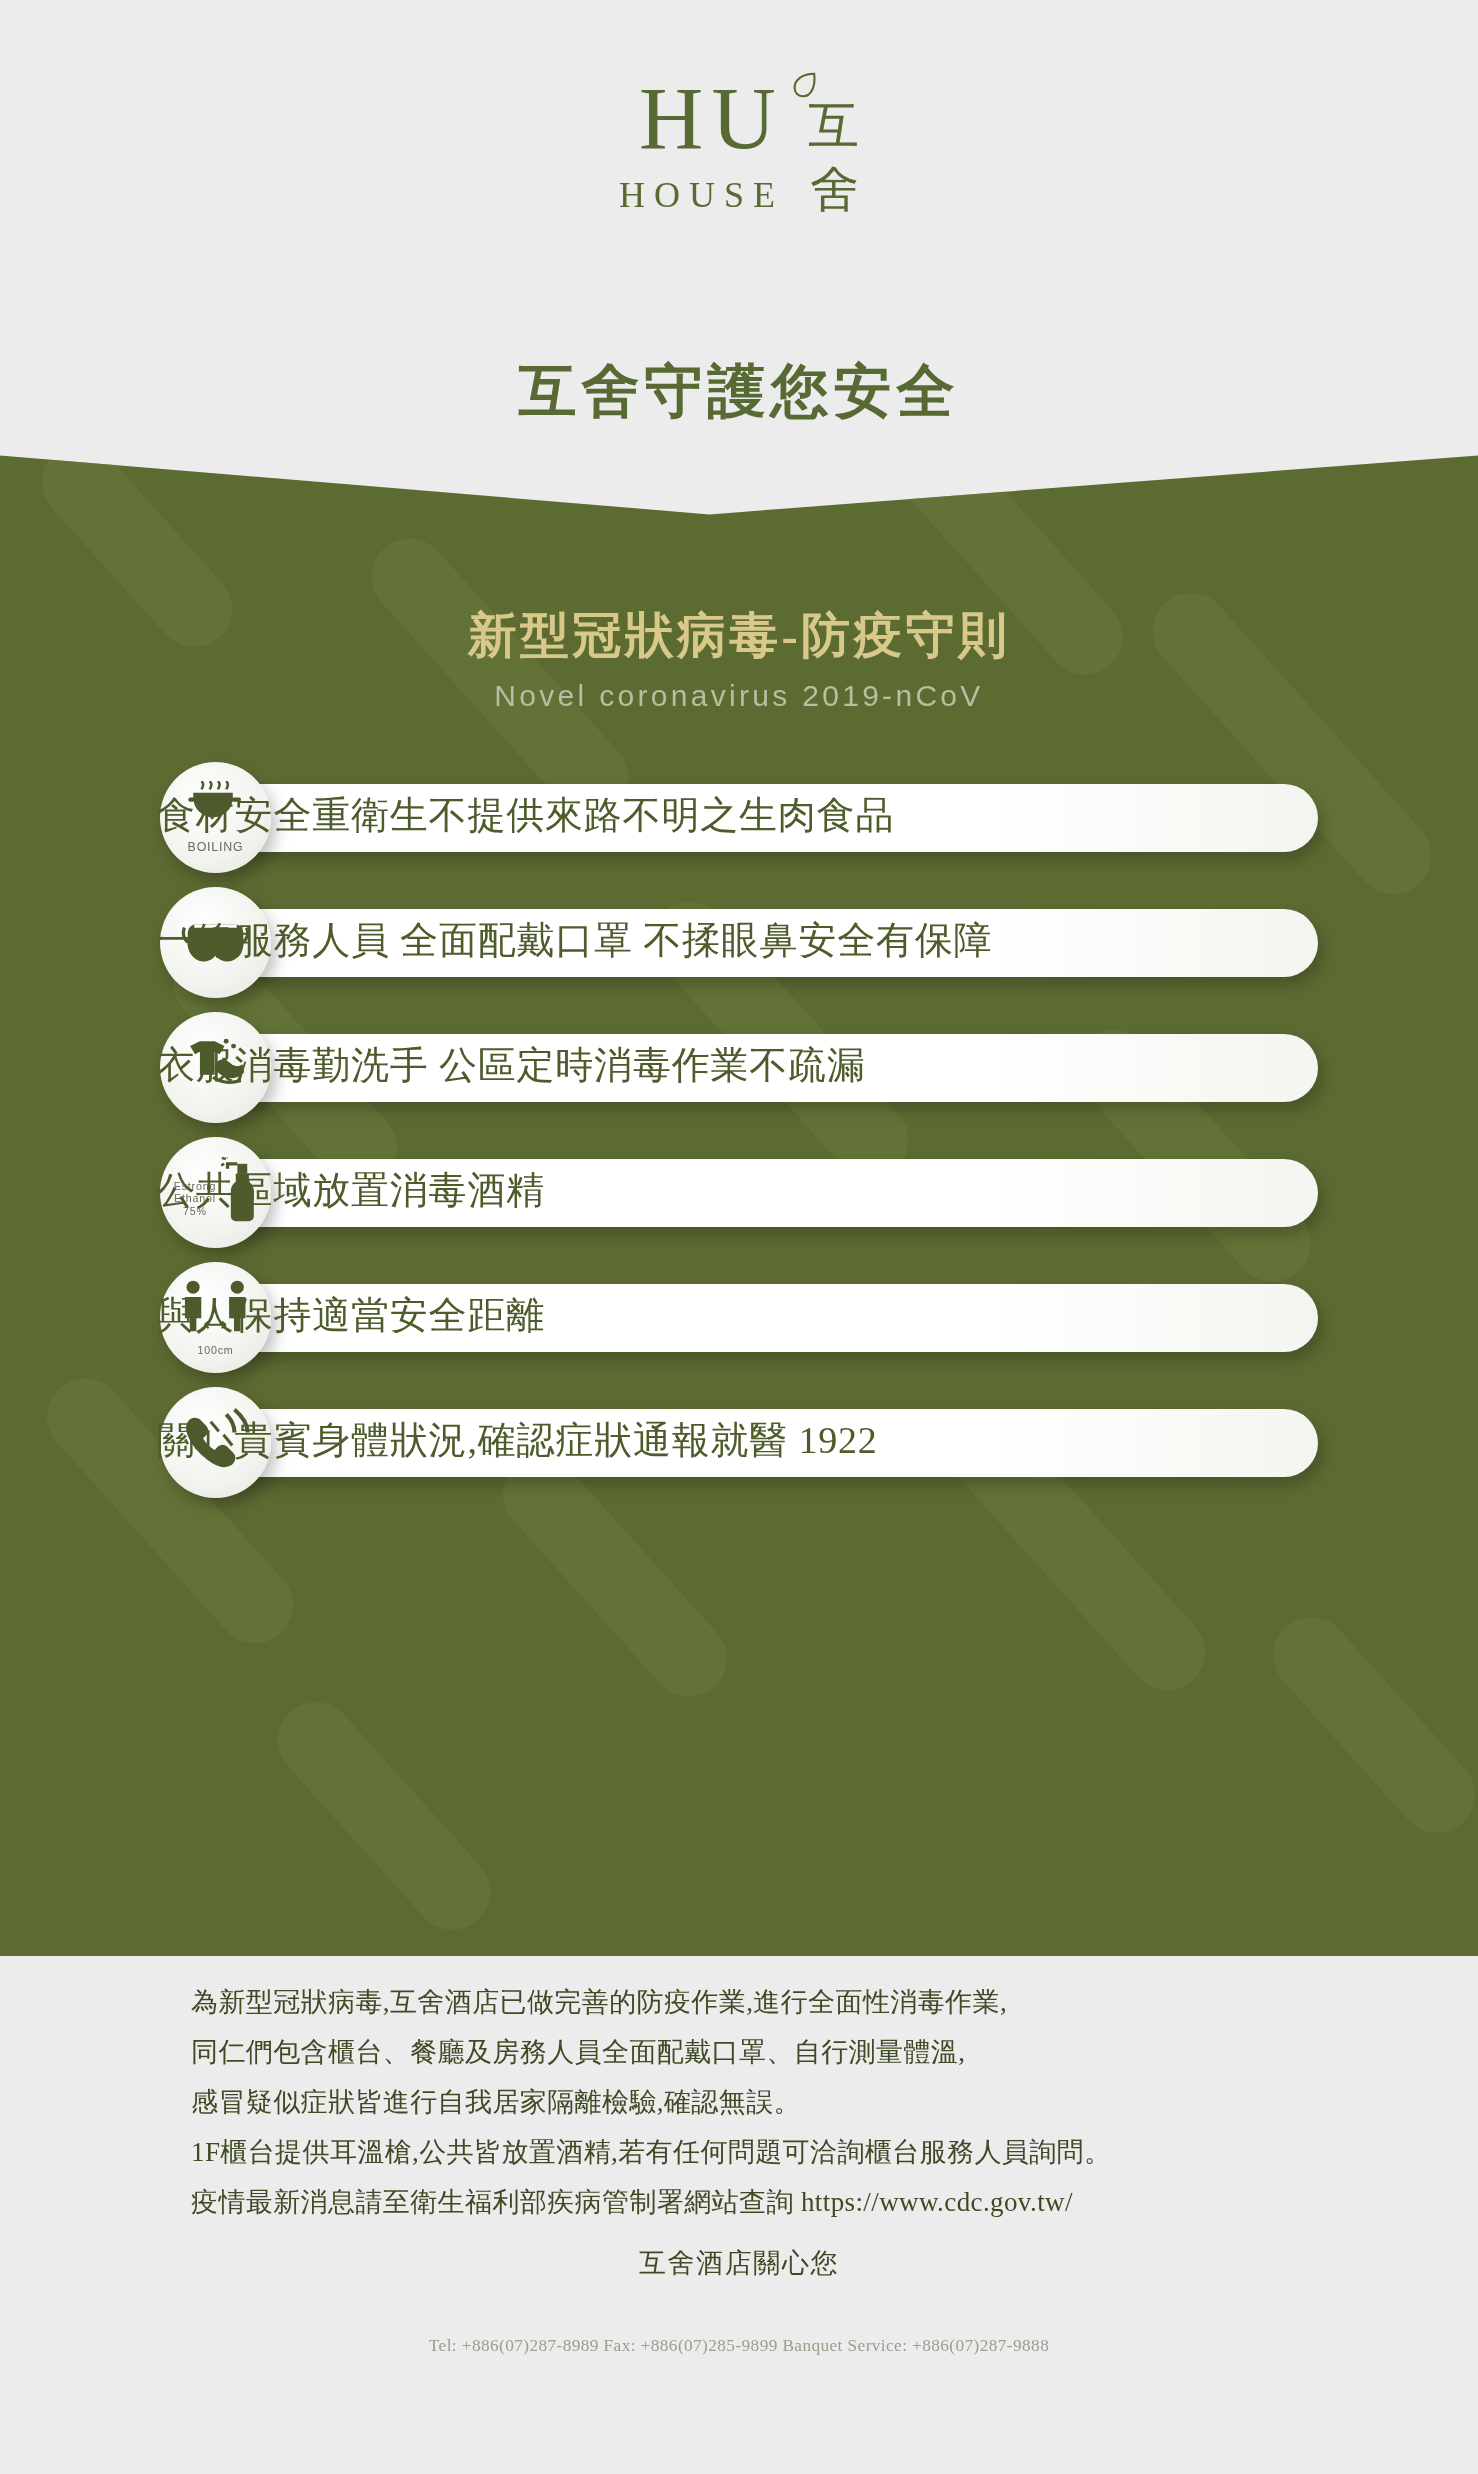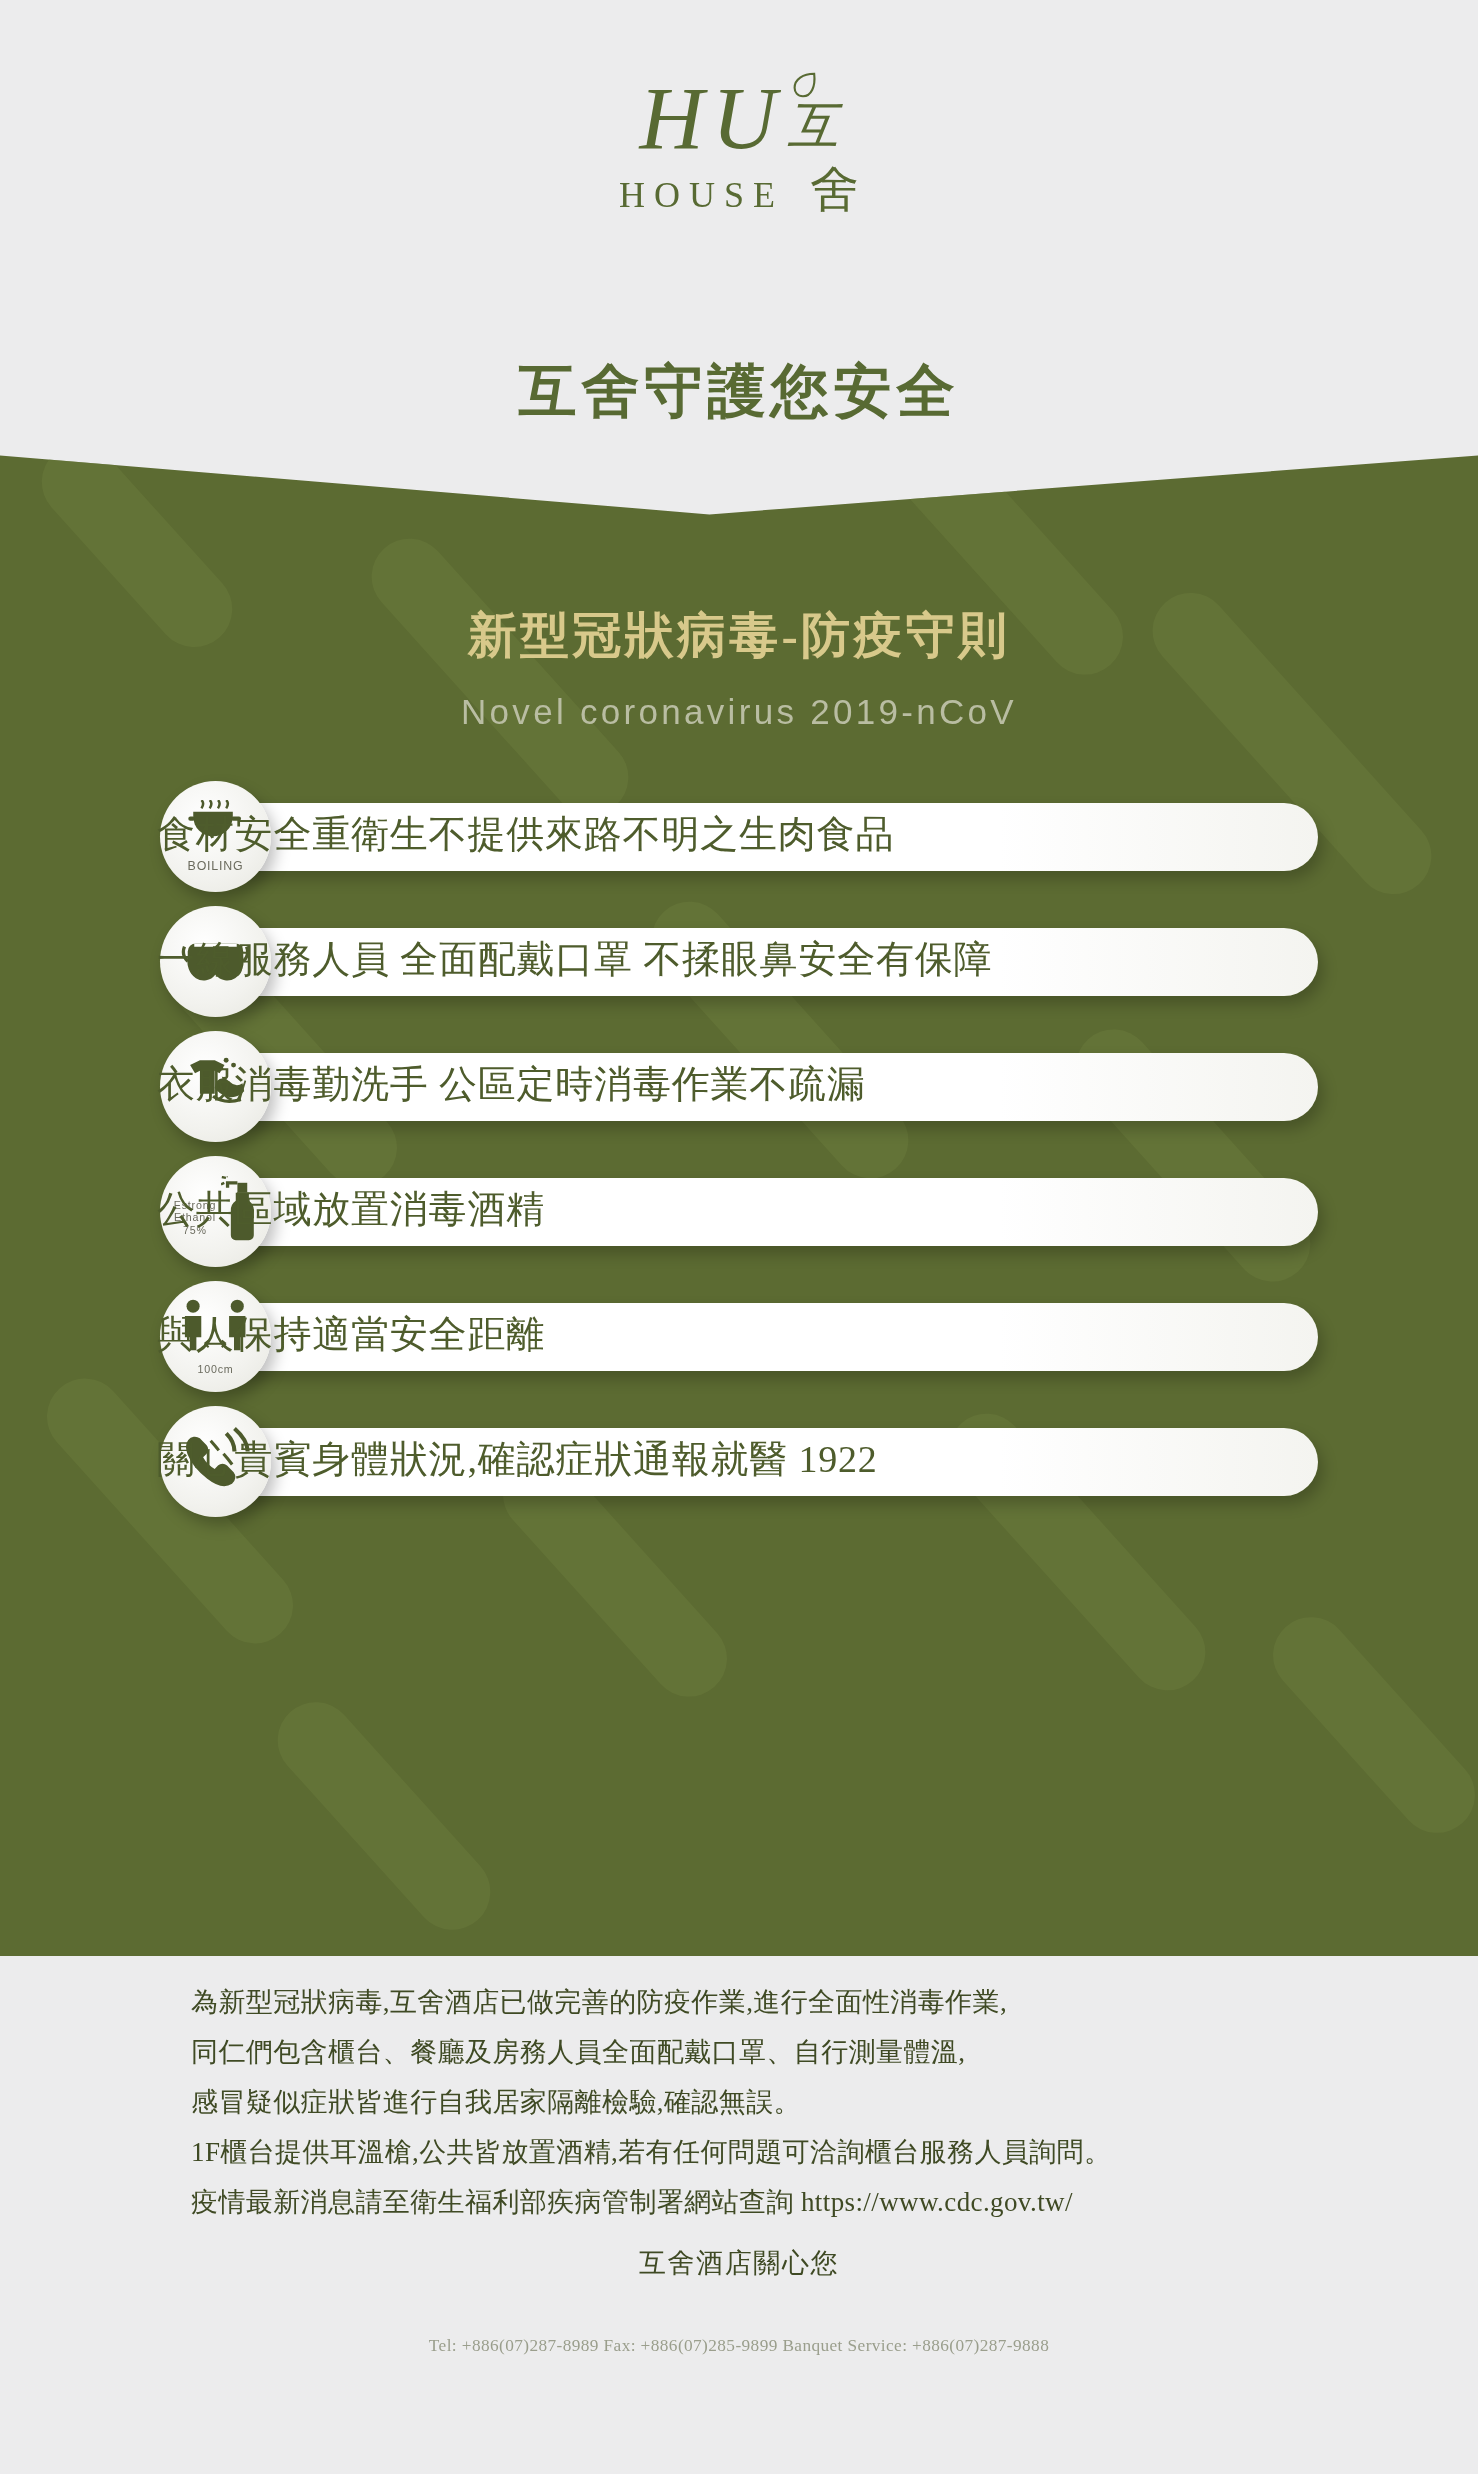--- a/index.html
+++ b/index.html
@@ -32,23 +32,22 @@
   }
   .logo {
     position: relative;
     text-align: center;
     color: #5a6b35;
     transform: translateY(-15px);
   }
   .logo-row1 {
     display: flex;
     align-items: flex-end;
-    justify-content: center;
-    gap: 3px;
-    font-style: italic;
+    justify-content: flex-end;
+    gap: 24px;
   }
   .logo-hu {
     font-family: "Liberation Serif", serif;
     font-size: 89px;
     letter-spacing: 8.2px;
     line-height: 0.95;
     color: #586a33;
     font-weight: 400;
   }
   .logo-cn1 {
@@ -133,24 +132,24 @@
   }
   .virus-cn {
     font-family: "Liberation Serif", serif;
     font-size: 49px;
     color: #d8c98b;
     letter-spacing: 3.3px;
     font-weight: 700;
   }
   .virus-en {
     font-family: "Liberation Sans", sans-serif;
-    font-size: 35px;
+    font-size: 30px;
     color: #b9bda2;
     letter-spacing: 3.3px;
-    margin-top: 23px;
+    margin-top: 10px;
   }
 
   
   .rules {
     position: relative;
     margin-top: 49px;
   }
   .rule {
     position: relative;
     height: 125px;

